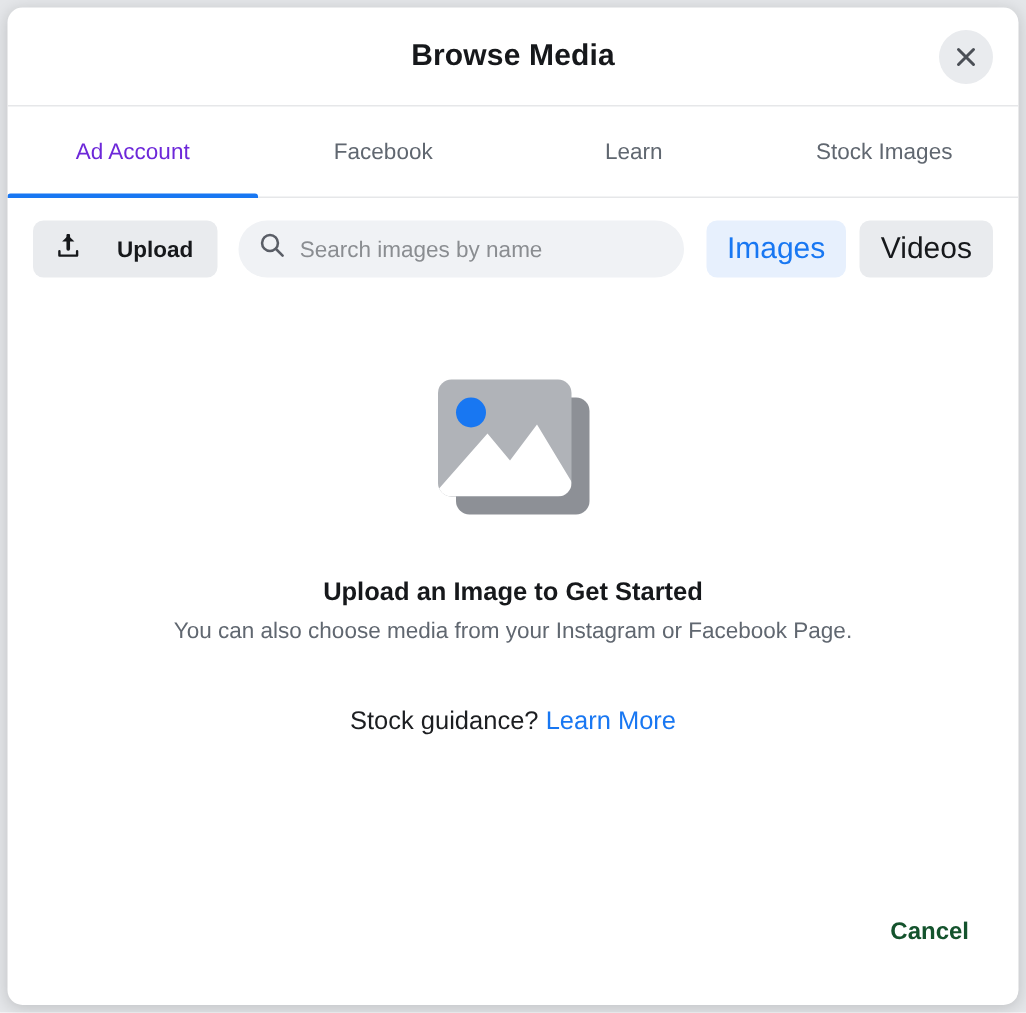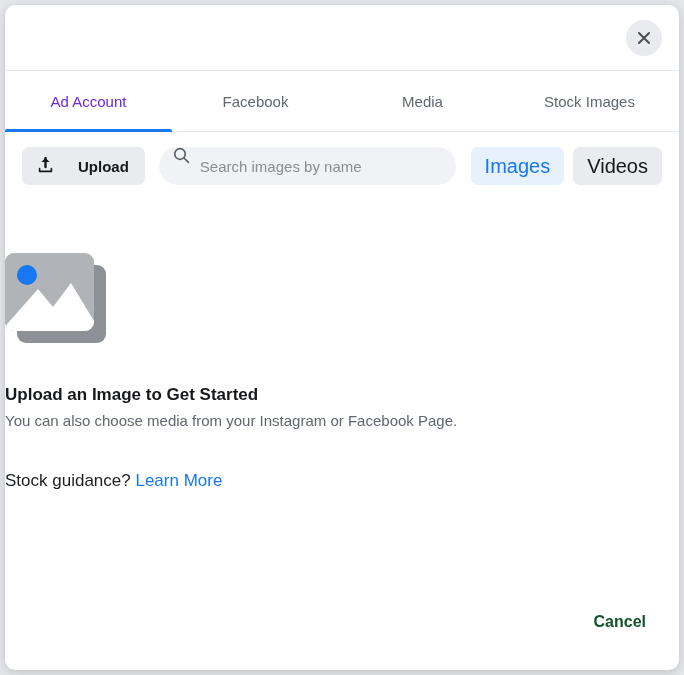--- a/index.html
+++ b/index.html
@@ -121,20 +121,21 @@
     color: #16181b;
   }
   .search-wrap {
     flex: 1 1 auto;
     margin-left: 14px;
     margin-right: 15px;
     height: 38px;
     background: #f0f2f5;
     border-radius: 19px;
     display: flex;
+    align-items: center;
     padding: 0 14px;
     max-width: 310px;
   }
   .search-input {
     border: none;
     outline: none;
     background: transparent;
     font-family: inherit;
     font-size: 15px;
     color: #1c1e21;
@@ -156,21 +157,21 @@
     background: #e9ebee;
     color: #16181b;
   }
   .seg-button.selected { background: #e7f0fd; color: #1877f2; }
 
   
   .body {
     flex: 1 1 auto;
     display: flex;
     flex-direction: column;
-    align-items: flex-start;
+    align-items: center;
     padding-top: 53px;
   }
   .photo-icon {
     position: relative;
     width: 101px;
     height: 90px;
   }
   .photo-back {
     position: absolute;
     left: 12px;
@@ -245,38 +246,39 @@
     width: 130px;
     height: 46px;
   }
 </style>
 </head>
 <body>
 
 <div class="dialog">
 
   <div class="header">
+    <div class="header-title">Browse Media</div>
     <button class="close-button">
       <span>
         <svg width="18" height="18" viewBox="0 0 18 18" aria-hidden="true">
           <path d="M4 4 L14 14 M14 4 L4 14" stroke="#4b4f56" stroke-width="2" stroke-linecap="round"></path>
         </svg>
       </span>
     </button>
   </div>
 
   <div class="tabs">
     <button class="tab active">
       <span>Ad Account</span>
     </button>
     <button class="tab">
       <span>Facebook</span>
     </button>
     <button class="tab">
-      <span>Media</span>
+      <span>Learn</span>
     </button>
     <button class="tab">
       <span>Stock Images</span>
     </button>
   </div>
 
   <div class="toolbar">
     <button class="upload-button">
       <span>
         <svg width="15" height="16" viewBox="0 0 15 16" aria-hidden="true">

